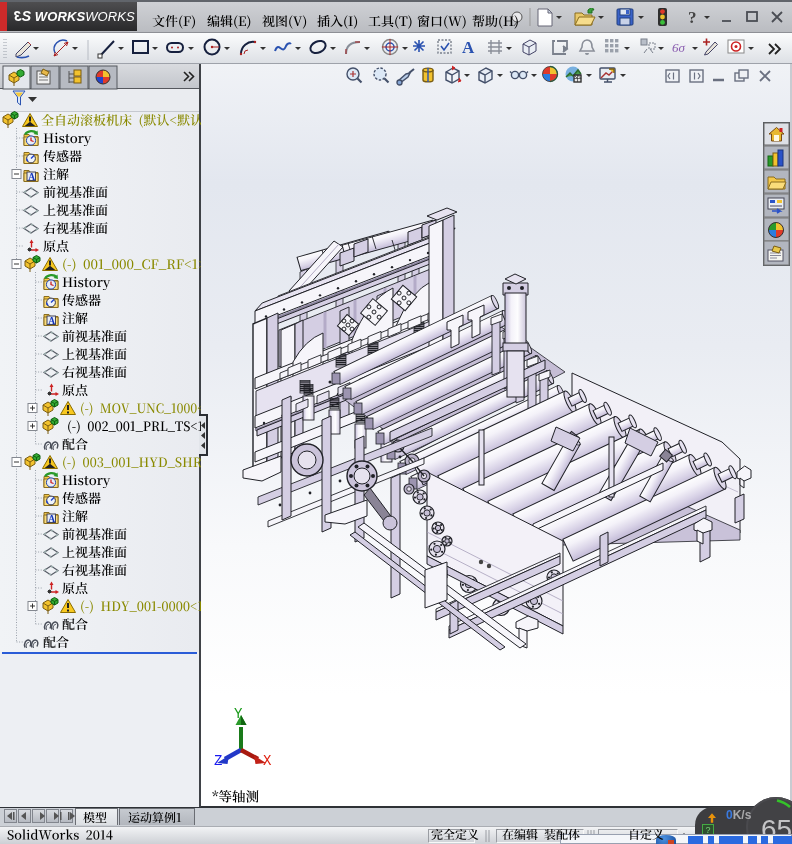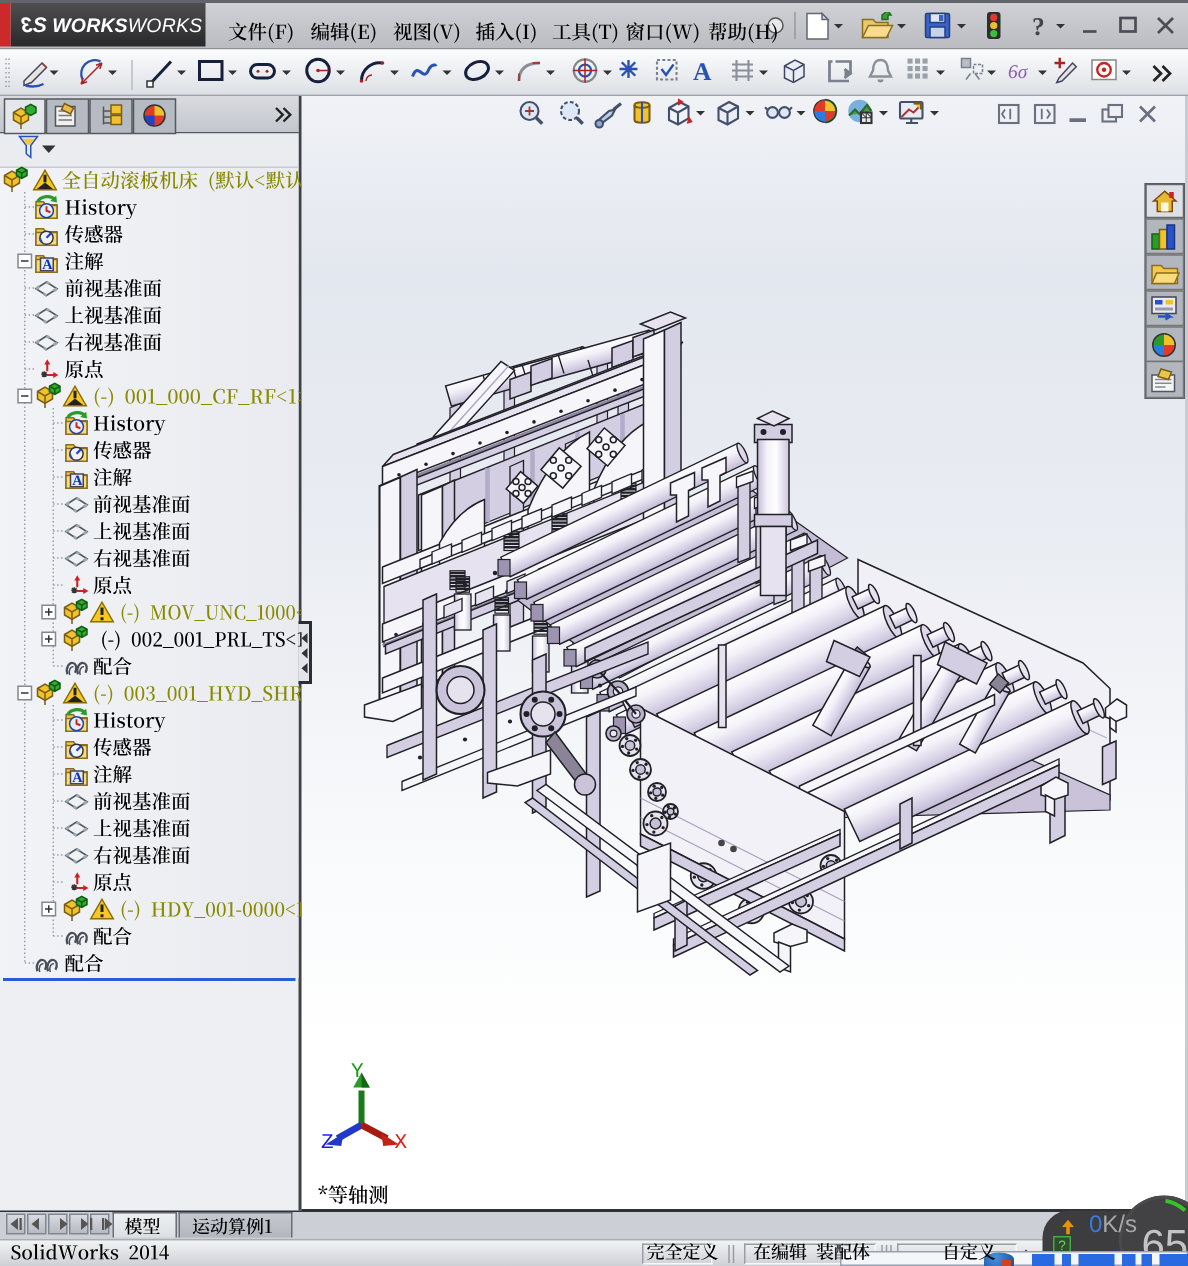--- a/index.html
+++ b/index.html
@@ -1043,21 +1043,21 @@
 
 <div class="abs" style="left:695px;top:807px;width:97px;height:37px;background:#3d3d40;border-radius:18px 0 0 4px"></div>
 <div class="abs" style="left:746px;top:797px;width:60px;height:60px;background:#424245;border-radius:50%;box-shadow:inset 0 0 0 2px #4a4a4e"></div>
 <svg class="abs" style="left:746px;top:797px" width="46" height="60">
       <path d="M31 3.5 A27 27 0 0 1 44 10" stroke="#35c22a" stroke-width="2.6" fill="none"></path>
     </svg>
 <div class="abs" style="left:761px;top:814px;width:40px;height:36px;color:#c4c4c6;font-size:28px;font-family:'Liberation Sans',sans-serif">65</div>
 <svg class="abs" style="left:700px;top:810px" width="60" height="20">
       <path d="M8 8 l5 -6 5 6 h-3.5 v6 h-3 V8 z" fill="#e8920a" transform="scale(.8) translate(2,2)"></path>
     </svg>
-<div class="abs" style="left:726px;top:808px;width:40px;height:16px;font-size:16px;font-weight:normal"><span style="color:#3a7ae0">0</span><span style="color:#a8a8aa">K/s</span></div>
+<div class="abs" style="left:726px;top:808px;width:40px;height:16px;font-size:12px;font-weight:bold"><span style="color:#3a7ae0">0</span><span style="color:#a8a8aa">K/s</span></div>
 <div class="abs" style="left:702px;top:824px;width:12px;height:12px;background:#2e4e2e;border:1px solid #4a4;color:#7c7;font-size:9px;text-align:center;line-height:11px">?</div>
 
 <div class="abs" style="left:560px;top:834px;width:232px;height:10px;background:#f4f6fa;border:1px solid #98a0b0"></div>
 <div class="abs" style="left:656px;top:835px;width:20px;height:9px;background:radial-gradient(circle at 40% 40%,#4a90e0,#1a50a0);border-radius:50% 50% 0 0"></div>
     <div class="abs" style="left:668px;top:840px;width:6px;height:4px;background:#c42"></div>
 <div class="abs" style="left:688px;top:836px;width:15px;height:8px;background:#2a6ae0"></div>
 <div class="abs" style="left:708px;top:836px;width:6px;height:8px;background:#2a6ae0"></div>
 <div class="abs" style="left:719px;top:836px;width:24px;height:8px;background:#2a6ae0"></div>
 <div class="abs" style="left:748px;top:836px;width:9px;height:8px;background:#2a6ae0"></div>
 <div class="abs" style="left:761px;top:836px;width:7px;height:8px;background:#2a6ae0"></div>

